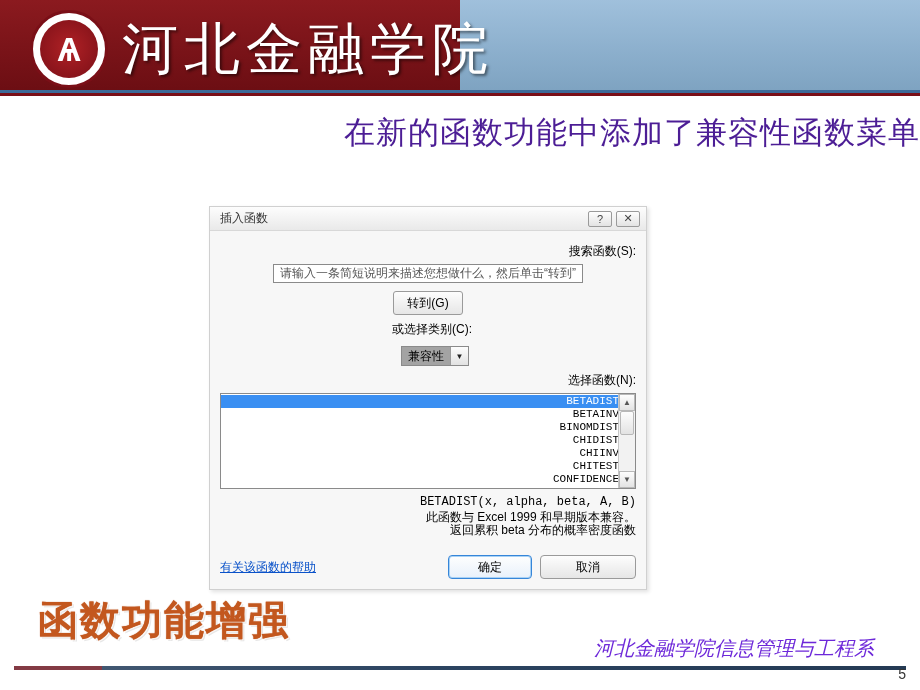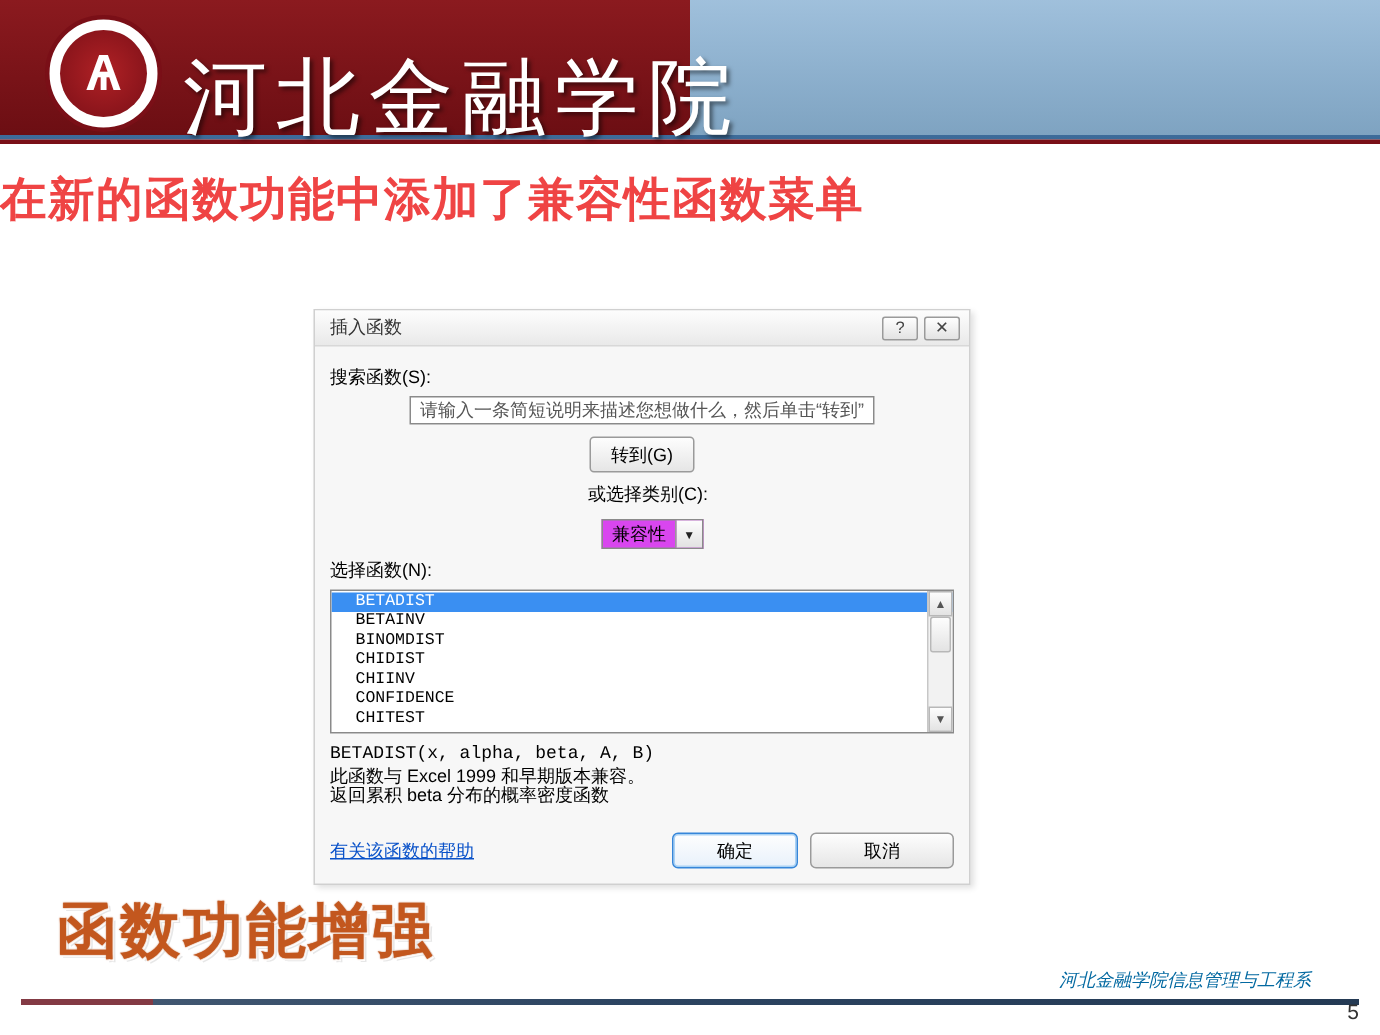--- a/index.html
+++ b/index.html
@@ -43,37 +43,36 @@
     display: flex; align-items: center; justify-content: center;
   }
   .emblem-inner {
     width: 58px; height: 58px; border-radius: 50%;
     background: radial-gradient(circle at 50% 48%, #b02125, #7a0f17);
     display: flex; align-items: center; justify-content: center;
     color: #fff; font-size: 34px; font-weight: bold;
   }
   .banner-title {
     position: absolute;
-    left: 122px; top: 28px;
+    left: 122px; top: 12px;
     color: #fff;
     font-family: Liberation Serif, serif;
     font-size: 56px;
     letter-spacing: 6px;
     text-shadow: 2px 2px 3px rgba(0,0,0,.5);
     white-space: nowrap;
   }
 
   
   .headline {
-    text-align: left;
+    text-align: right;
     margin-top: 16px;
     font-size: 31px;
-    color: #ef4444;
+    color: #4c1d95;
     letter-spacing: 1px;
-    font-weight: bold;
   }
 
   
   .dialog-wrap {
     position: absolute;
     left: 209px;
     top: 206px;
     width: 438px;
     border: 1px solid #d0d0d0;
     background: #f7f7f7;
@@ -93,21 +92,21 @@
   .titlebar-fill { flex: 1; }
   .tb-btn {
     width: 24px; height: 16px;
     border: 1px solid #9a9a9a;
     border-radius: 2px;
     background: linear-gradient(#fefefe, #e3e3e3);
     display: flex; align-items: center; justify-content: center;
     font-size: 11px; color: #444;
     margin-left: 4px;
   }
-  .dlg-body { padding: 8px 10px 10px; }
+  .dlg-body { padding: 8px 10px 10px; text-align: right; }
   .lbl { margin: 4px 0 4px; }
   .row { display: flex; align-items: center; gap: 8px; margin-bottom: 6px; flex-direction: column; }
   .searchbox {
     flex: 1;
     height: 24px;
     border: 1px solid #8a8a8a;
     background: #fff;
     color: #555;
     display: flex; align-items: center;
     padding: 0 6px;
@@ -122,21 +121,21 @@
     display: flex; align-items: center; justify-content: center;
     font-size: 12px;
     padding: 0 8px;
   }
   .row-indent { padding-left: 14px; }
   .row-indent .lbl { margin: 0 6px 0 0; }
   .combo {
     flex: 1;
     height: 20px;
     border: 1px solid #8a8a8a;
-    background: #d946ef;
+    background: #a3a3a3;
     display: flex; align-items: center;
     font-size: 12px;
   }
   .combo-text { flex: 1; padding: 0 6px; color: #000; }
   .combo-btn {
     width: 18px; height: 18px;
     border-left: 1px solid #9a9a9a;
     background: linear-gradient(#fdfdfd, #e2e2e2);
     display: flex; align-items: center; justify-content: center;
     color: #222; font-size: 8px;
@@ -228,22 +227,22 @@
     display: flex;
   }
   .rule-a { width: 88px; height: 4px; background: #833a44; }
   .rule-b { flex: 1; height: 4px; background: linear-gradient(90deg,#415771 0%, #2c4461 40%, #243a54 100%); }
   .dept {
     position: absolute;
     right: 46px;
     bottom: 28px;
     font-family: "STXingkai","KaiTi","STKaiti",serif;
     font-style: italic;
-    font-size: 12px;
-    color: #0369a1;
+    font-size: 20px;
+    color: #6d28d9;
   }
   .pagenum {
     position: absolute;
     right: 14px;
     bottom: 8px;
     font-size: 14px;
     color: #333;
   }
 </style>
 </head>
@@ -283,22 +282,22 @@
       </div>
     </div>
     <div class="lbl">选择函数(N):</div>
     <div class="listbox">
       <div class="list-inner">
         <div class="list-item sel">BETADIST</div>
         <div class="list-item">BETAINV</div>
         <div class="list-item">BINOMDIST</div>
         <div class="list-item">CHIDIST</div>
         <div class="list-item">CHIINV</div>
+        <div class="list-item">CHITEST</div>
         <div class="list-item">CONFIDENCE</div>
-        <div class="list-item">CHITEST</div>
       </div>
       <div class="scroll-area">
         <div class="scroll-btn">▲</div>
         <div class="scroll-thumb"></div>
         <div style="flex:1"></div>
         <div class="scroll-btn" style="position:absolute;bottom:0;left:0;right:0">▼</div>
       </div>
     </div>
     <div class="sig">BETADIST(x, alpha, beta, A, B)</div>
     <div class="desc">此函数与 Excel 1999 和早期版本兼容。</div>

